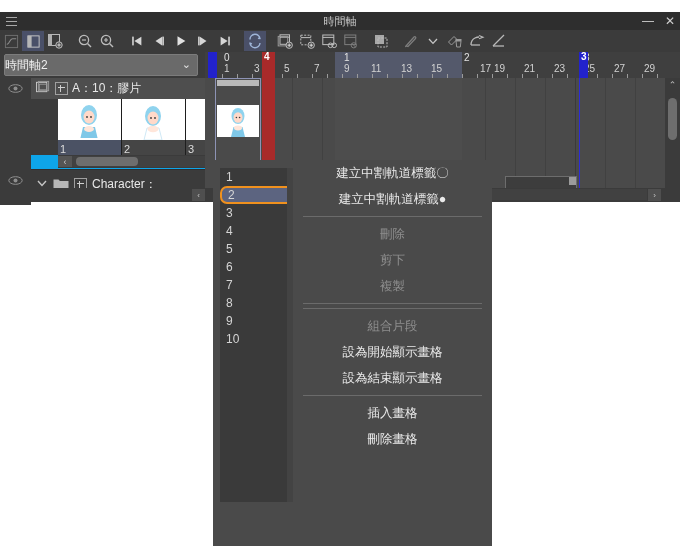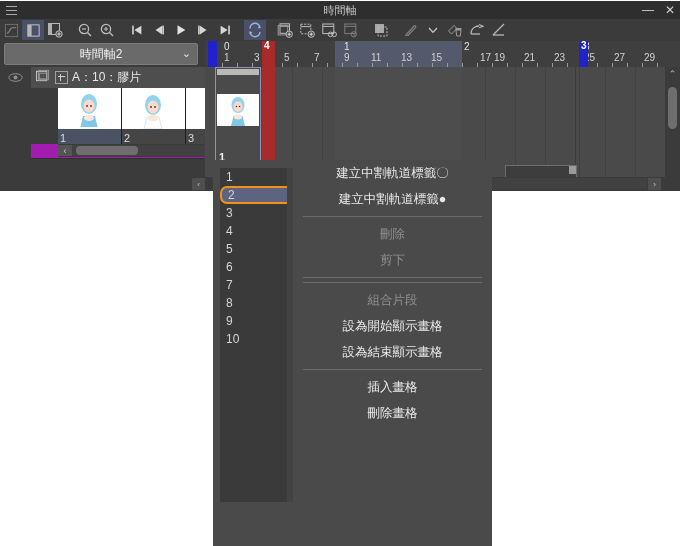--- a/index.html
+++ b/index.html
@@ -10,21 +10,21 @@
     width: 680px; height: 546px;
     font-family: "Liberation Sans", "DejaVu Sans", sans-serif;
     overflow: hidden;
     position: relative;
     -webkit-font-smoothing: none;
   }
 
   
   #app-window {
     position: absolute;
-    left: 0; top: 1px;
+    left: 0; top: 12px;
     width: 680px; height: 190px;
     background: #3b3b3b;
   }
 
   
   .titlebar {
     position: absolute; left: 0; top: 0;
     width: 680px; height: 18px;
     background: #2e2e2e;
     display: flex; align-items: center;
@@ -76,21 +76,21 @@
     position: absolute; left: 0; top: 40px;
     width: 205px; height: 150px;
     background: #3b3b3b;
   }
   .tl-select {
     position: absolute; left: 4px; top: 2px;
     width: 192px; height: 20px;
     background: #6a6a6a;
     border: 1px solid #7c7c7c;
     border-radius: 2px;
-    display: flex; align-items: center; justify-content: center;
+    display: flex; align-items: center; 
     color: #f0f0f0; font-size: 12px;
     cursor: pointer;
   }
   .tl-select .chev {
     position: absolute; right: 6px; top: 3px;
     color: #e4e4e4; font-size: 11px;
   }
 
   .track-list {
     position: absolute; left: 0; top: 26px;
@@ -500,21 +500,21 @@
 
     <div class="track-list">
 
       <div class="track-row" style="height:91px;">
         <div class="eye-cell">
           <svg width="15" height="11" viewBox="0 0 18 12">
               <ellipse cx="9" cy="6" rx="8" ry="4.6" fill="none" stroke="#8e8e8e" stroke-width="1.2"></ellipse>
               <circle cx="9" cy="6" r="2.4" fill="#8e8e8e"></circle>
             </svg>
         </div>
-        <div class="track-body" style="background:#a21caf;">
+        <div class="track-body" style="background:#0ea5e9;">
           <div class="track-head">
             <span>
               <svg width="15" height="14" viewBox="0 0 16 15">
                   <rect x="0.5" y="2.5" width="11" height="10" fill="none" stroke="#c9c9c9"></rect>
                   <rect x="2.5" y="1.5" width="11" height="10" fill="none" stroke="#9a9a9a"></rect>
                   <rect x="3.5" y="4.5" width="8" height="6" fill="none" stroke="#9a9a9a"></rect>
                 </svg>
             </span>
             <span class="plusbox"></span>
             <span>A：10：膠片</span>
@@ -566,20 +566,44 @@
           <div class="hscroll-mini">
             <div class="hsb-arrow">‹</div>
             <div class="hsb-track">
               <div class="hsb-thumb"></div>
             </div>
             <div class="hsb-arrow">›</div>
           </div>
         </div>
       </div>
 
+      <div class="track-row" style="height:30px;">
+        <div class="eye-cell">
+          <svg width="15" height="11" viewBox="0 0 18 12">
+              <ellipse cx="9" cy="6" rx="8" ry="4.6" fill="none" stroke="#8e8e8e" stroke-width="1.2"></ellipse>
+              <circle cx="9" cy="6" r="2.4" fill="#8e8e8e"></circle>
+            </svg>
+        </div>
+        <div class="track-body" style="background:#3b3b3b;">
+          <div class="track-head" style="background:#3b3b3b;height:29px;gap:5px;">
+            <span>
+              <svg width="12" height="12" viewBox="0 0 12 12">
+                  <path d="M2 4 L6 8.4 L10 4" fill="none" stroke="#c5c5c5" stroke-width="1.4"></path>
+                </svg>
+            </span>
+            <span>
+              <svg width="16" height="13" viewBox="0 0 16 13">
+                  <path d="M0.5 2.5 h5 l1.4 1.6 h8.6 v8 h-15 Z" fill="#b7b7b7"></path>
+                </svg>
+            </span>
+            <span class="plusbox"></span>
+            <span>Character：</span>
+          </div>
+        </div>
+      </div>
 
     </div>
   </div>
 
   <div class="tl-area">
     <div class="ruler">
       <div class="seg-hl" style="left:130px;width:127px;"></div>
 
       <div class="tick" style="left:17px;"></div>
         <div class="tick" style="left:32px;"></div>
@@ -717,20 +741,21 @@
   </div>
 
 </div>
 
 <div id="ctx-menu">
   <div class="mi">建立中割軌道標籤〇</div>
   <div class="mi">建立中割軌道標籤●</div>
   <div class="msep"></div>
   <div class="mi disabled">刪除</div>
   <div class="mi disabled">剪下</div>
+  <div class="mi disabled">複製</div>
   <div class="msep"></div>
   <div class="msep"></div>
   <div class="mi disabled">組合片段</div>
   <div class="mi">設為開始顯示畫格</div>
   <div class="mi">設為結束顯示畫格</div>
   <div class="msep"></div>
   <div class="mi">插入畫格</div>
   <div class="mi">刪除畫格</div>
 </div>
 

